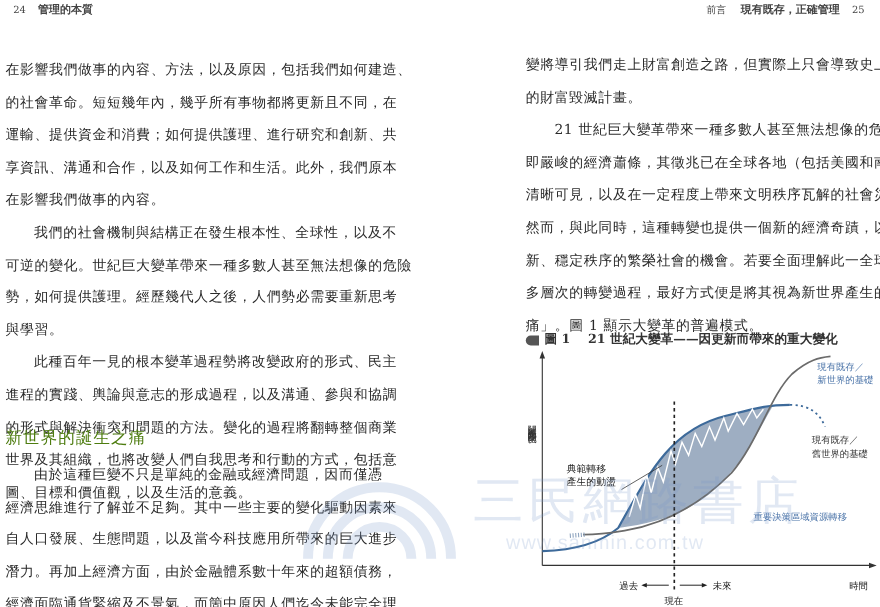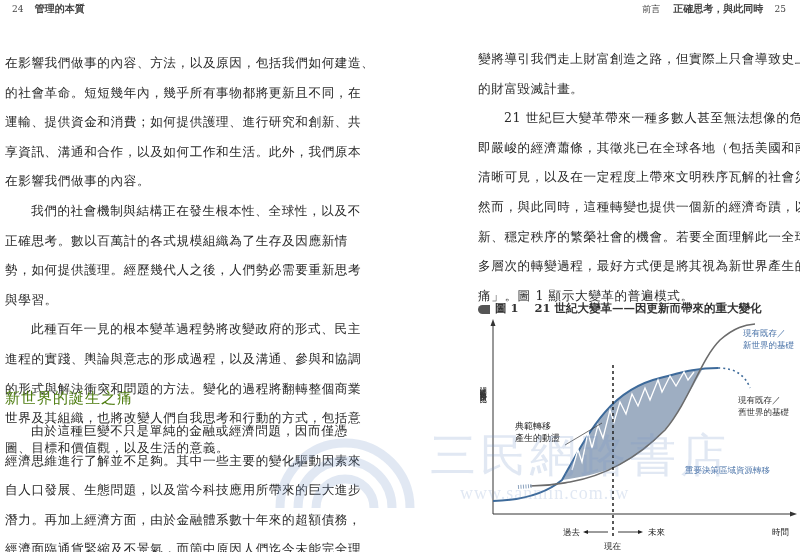--- a/index.html
+++ b/index.html
@@ -43,39 +43,39 @@
     display: inline-block; width: 12px; height: 9px; background: #555;
     border-radius: 5px 0 0 5px; vertical-align: middle; margin-right: 1px;
   }
   .chart { position: absolute; left: 80px; top: 310px; width: 320px; height: 242px; }
 
   .watermark {
     position: absolute; left: 270px; top: 425px; pointer-events: none;
     color: rgba(120,150,200,0.22);
   }
   .wm-title { position: absolute; left: 160px; top: 0; font-size: 46px; letter-spacing: 4px; white-space: nowrap; }
-  .wm-url { position: absolute; left: 190px; top: 58px; font-family: Liberation Serif, serif; font-size: 18px; white-space: nowrap; letter-spacing: 1px; }
+  .wm-url { position: absolute; left: 190px; top: 58px; font-family: Liberation Sans, sans-serif; font-size: 18px; white-space: nowrap; letter-spacing: 1px; }
 </style>
 </head>
 <body>
 
 <div class="page page-left">
   <div class="running-head rh-left">
     <span class="rh-num">24</span>
     <span class="rh-bold">管理的本質</span>
   </div>
 
   <div class="textblock tb-left">
     <div class="line">在影響我們做事的內容、方法，以及原因，包括我們如何建造、</div>
     <div class="line">的社會革命。短短幾年內，幾乎所有事物都將更新且不同，在</div>
     <div class="line">運輸、提供資金和消費；如何提供護理、進行研究和創新、共</div>
     <div class="line">享資訊、溝通和合作，以及如何工作和生活。此外，我們原本</div>
     <div class="line">在影響我們做事的內容。</div>
     <div class="line indent">我們的社會機制與結構正在發生根本性、全球性，以及不</div>
-    <div class="line">正確思考。數以百萬計的各式規模組織為了生存及因應新情</div>
+    <div class="line">可逆的變化。世紀巨大變革帶來一種多數人甚至無法想像的危險</div>
     <div class="line">勢，如何提供護理。經歷幾代人之後，人們勢必需要重新思考</div>
     <div class="line">與學習。</div>
     <div class="line indent">此種百年一見的根本變革過程勢將改變政府的形式、民主</div>
     <div class="line">進程的實踐、輿論與意志的形成過程，以及溝通、參與和協調</div>
     <div class="line">的形式與解決衝突和問題的方法。變化的過程將翻轉整個商業</div>
     <div class="line">世界及其組織，也將改變人們自我思考和行動的方式，包括意</div>
     <div class="line">圖、目標和價值觀，以及生活的意義。</div>
   </div>
 
   <div class="section-title">新世界的誕生之痛</div>
@@ -86,21 +86,21 @@
     <div class="line">自人口發展、生態問題，以及當今科技應用所帶來的巨大進步</div>
     <div class="line">潛力。再加上經濟方面，由於金融體系數十年來的超額債務，</div>
     <div class="line">經濟面臨通貨緊縮及不景氣，而箇中原因人們迄今未能完全理</div>
 
   </div>
 </div>
 
 <div class="page page-right">
   <div class="running-head rh-right">
     <span class="rh-small">前言</span>
-    <span class="rh-bold">正確思考，與此同時</span>
+    <span class="rh-bold">現有既存，正確管理</span>
     <span class="rh-num">25</span>
   </div>
 
   <div class="textblock tb-right">
     <div class="line">變將導引我們走上財富創造之路，但實際上只會導致史上最大</div>
     <div class="line">的財富毀滅計畫。</div>
     <div class="line indent">21 世紀巨大變革帶來一種多數人甚至無法想像的危險，亦</div>
     <div class="line">即嚴峻的經濟蕭條，其徵兆已在全球各地（包括美國和南歐）</div>
     <div class="line">清晰可見，以及在一定程度上帶來文明秩序瓦解的社會災難。</div>
     <div class="line">然而，與此同時，這種轉變也提供一個新的經濟奇蹟，以及嶄</div>

